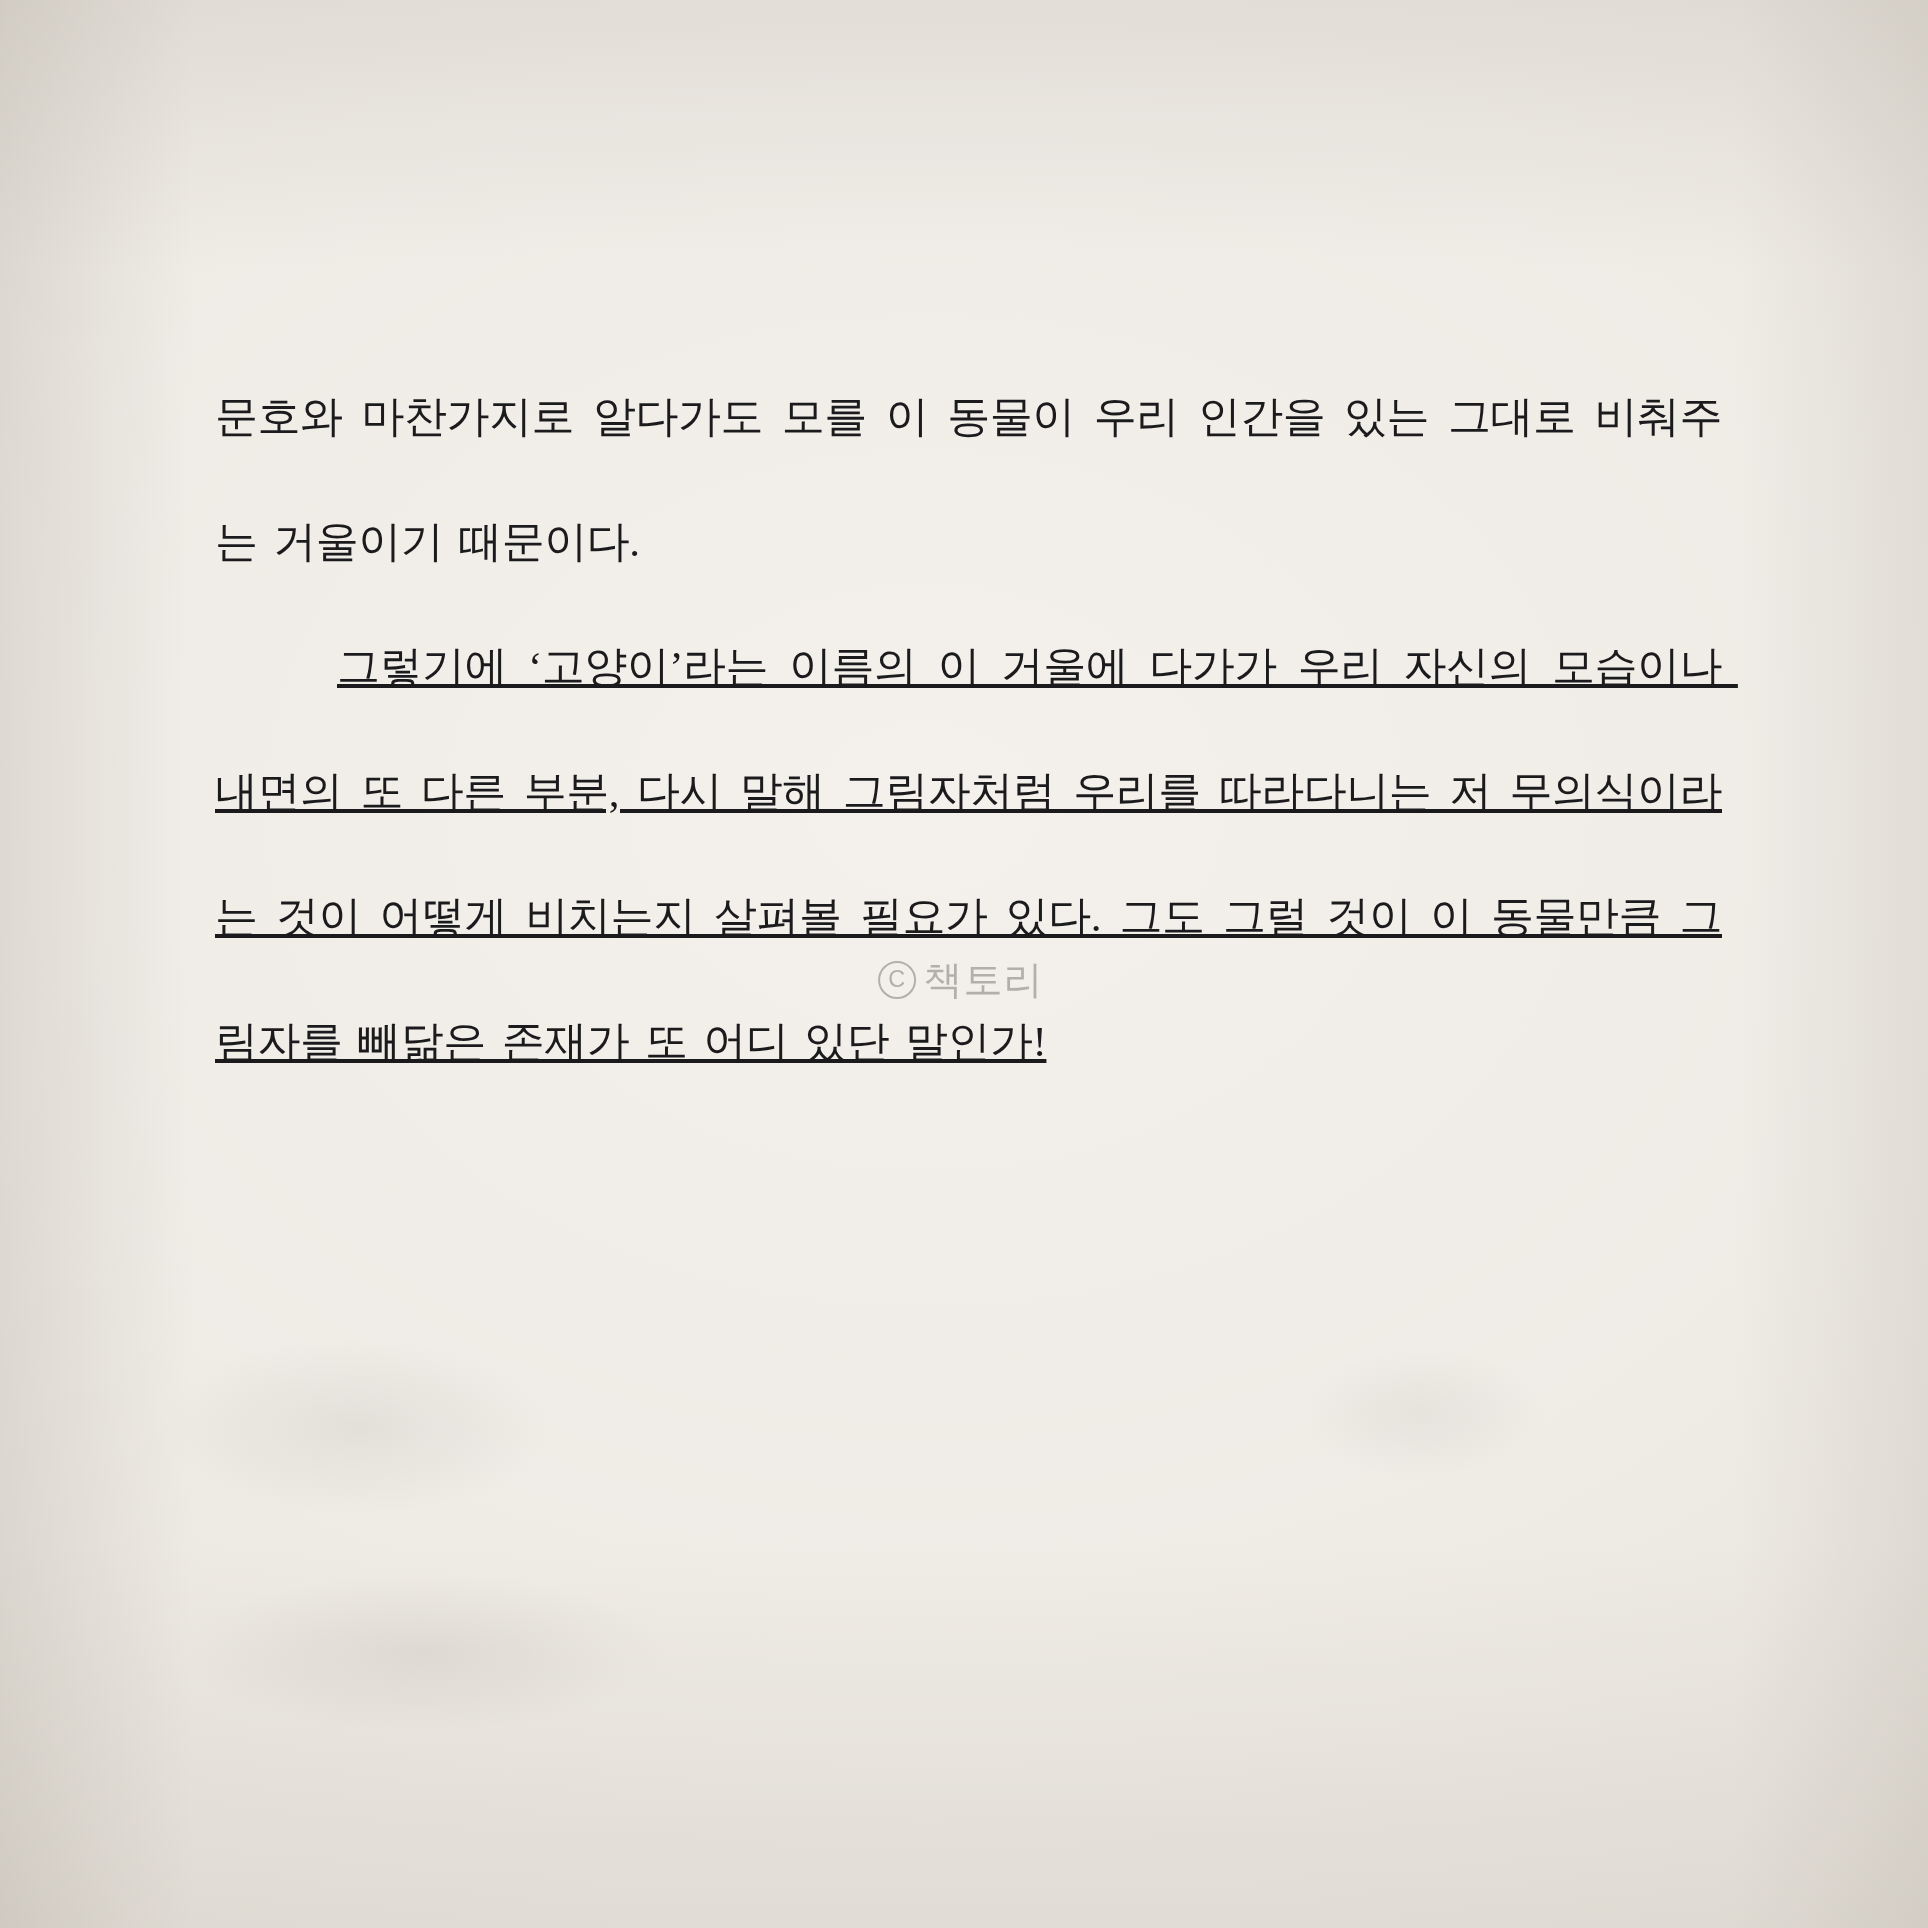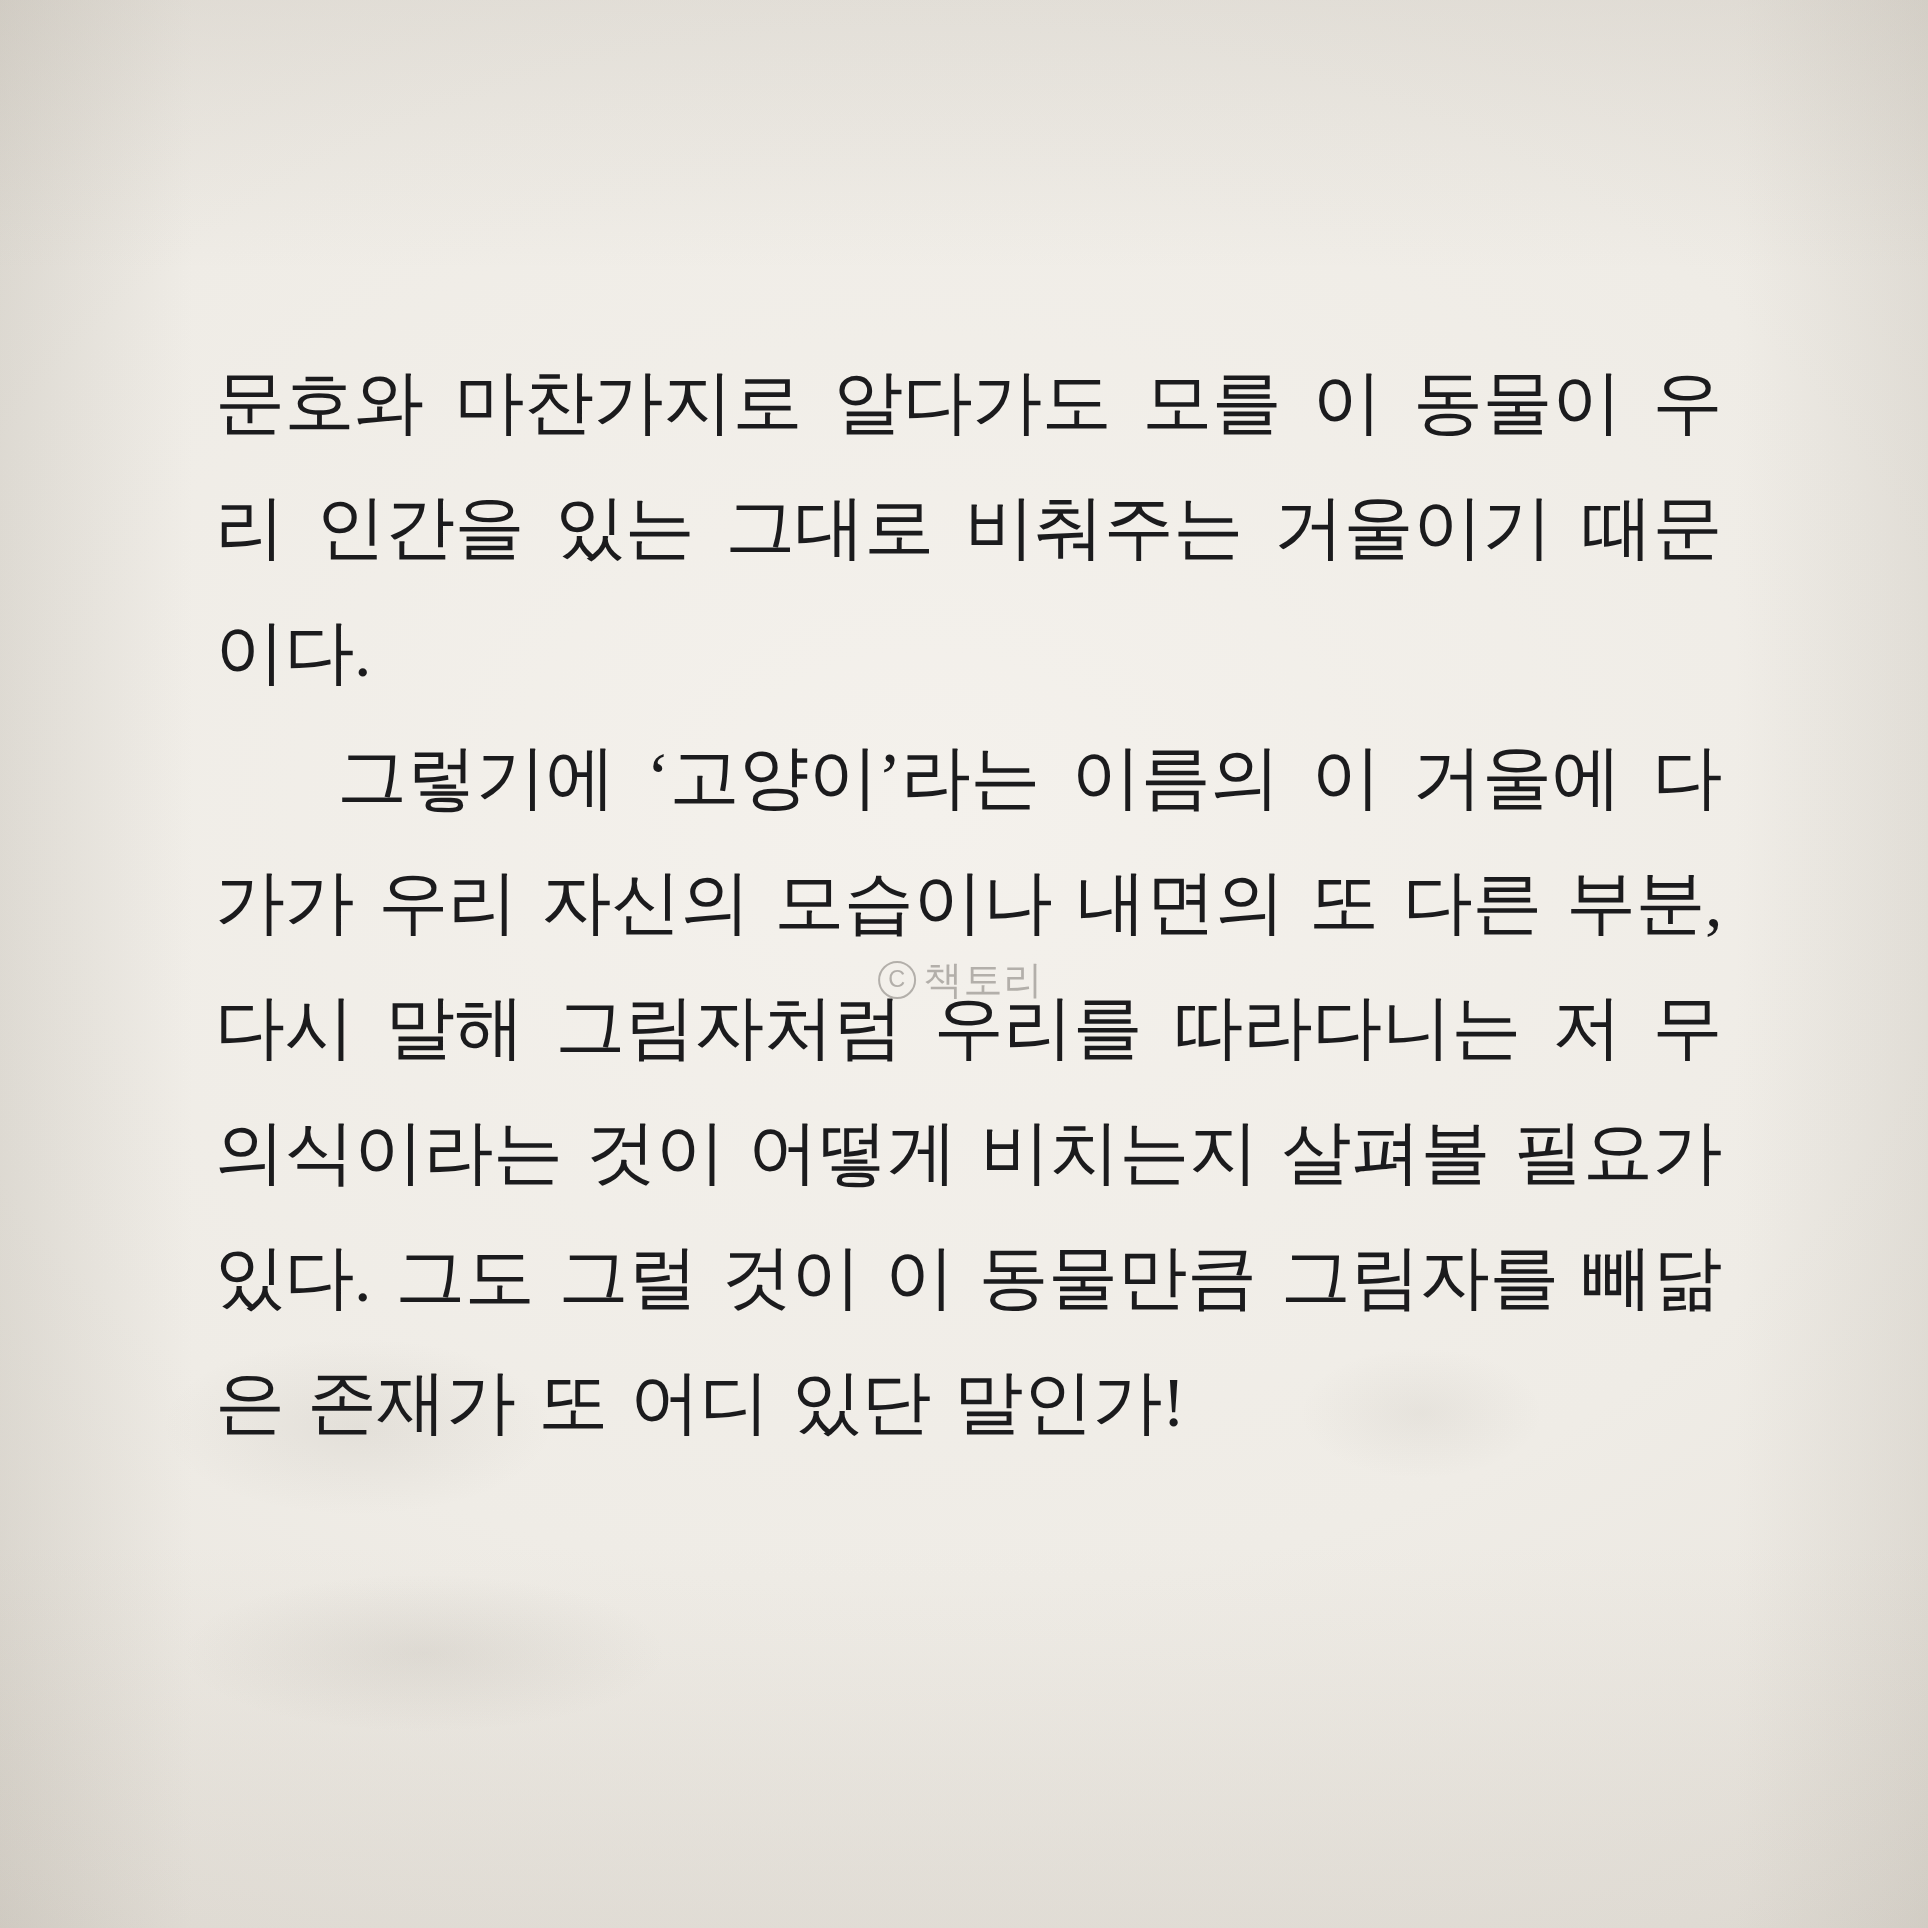--- a/index.html
+++ b/index.html
@@ -58,36 +58,37 @@
     top: 1347px;
     width: 245px;
     height: 132px;
     background: radial-gradient(ellipse at center, rgba(120,112,100,0.08) 0%, rgba(120,112,100,0.0) 70%);
     pointer-events: none;
   }
 
   .body-text {
     position: absolute;
     left: 215px;
-    top: 340px;
+    top: 354px;
     width: 1507px;
     color: #1b1b1d;
-    font-size: 70px;
+    font-size: 43px;
     line-height: 125px;
     letter-spacing: -0.5px;
     word-spacing: 5.6px;
     text-align: justify;
     text-justify: inter-character;
   }
   .para {
     margin: 0;
     white-space: pre-wrap;
   }
   .para + .para {
     margin-top: 0;
+    text-decoration: underline;
   }
   .para-indent {
     text-indent: 122px;
   }
 
   .watermark {
     position: absolute;
     left: 50%;
     top: 953px;
     transform: translateX(-52%);

